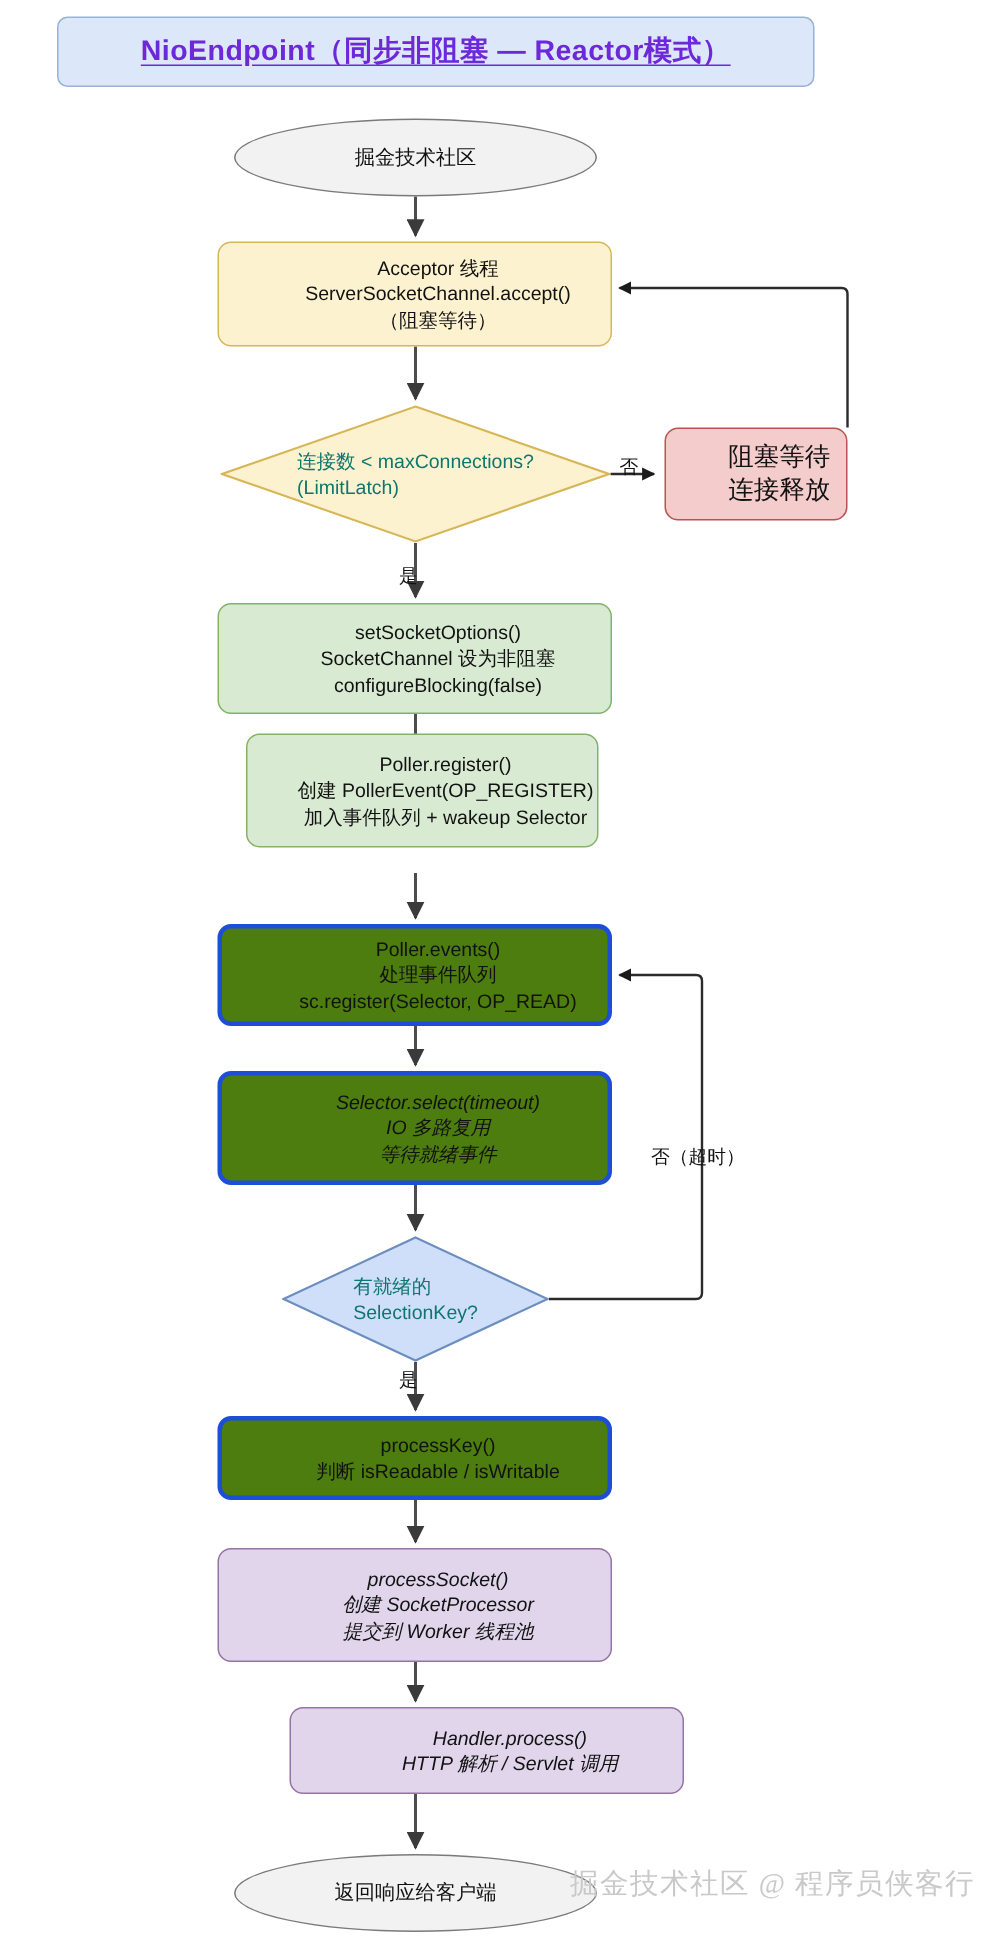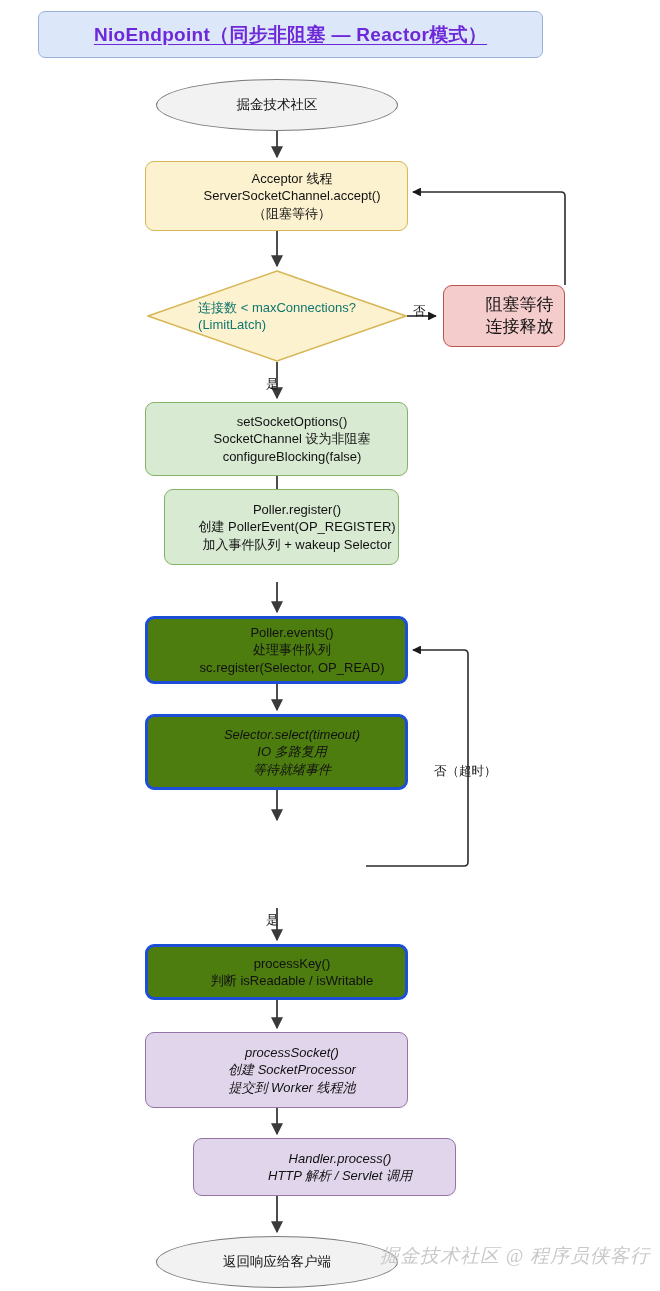--- a/index.html
+++ b/index.html
@@ -130,21 +130,20 @@
   #label-no-2   { left: 434px; top: 763px; }
 
   
   #watermark {
     position: absolute;
     left: 380px;
     top: 1243px;
     font-size: 19px;
     color: #c9c9c9;
     font-family: "Liberation Serif", "DejaVu Serif", serif;
-    font-style: italic;
     white-space: nowrap;
     letter-spacing: 1px;
   }
 </style>
 </head>
 <body>
 
 <div id="canvas">
 
   <svg class="edges" viewBox="0 0 660 1291" xmlns="http://www.w3.org/2000/svg">
@@ -235,20 +234,27 @@
 处理事件队列
 sc.register(Selector, OP_READ)</span>
   </div>
 
   <div id="node-select" class="node proc fill-blue">
     <span>Selector.select(timeout)
 IO 多路复用
 等待就绪事件</span>
   </div>
 
+  <div id="node-haskey" class="diamond-wrap">
+    <svg width="178" height="84" viewBox="0 0 178 84" xmlns="http://www.w3.org/2000/svg">
+      <polygon points="89,1 177,42 89,83 1,42" fill="#cfdffa" stroke="#6c8ebf" stroke-width="1.4"></polygon>
+    </svg>
+    <div class="diamond-label">有就绪的
+SelectionKey?</div>
+  </div>
 
   <div id="node-processkey" class="node proc fill-blue">
     <span>processKey()
 判断 isReadable / isWritable</span>
   </div>
 
   <div id="node-processsock" class="node proc fill-purple">
     <span>processSocket()
 创建 SocketProcessor
 提交到 Worker 线程池</span>

